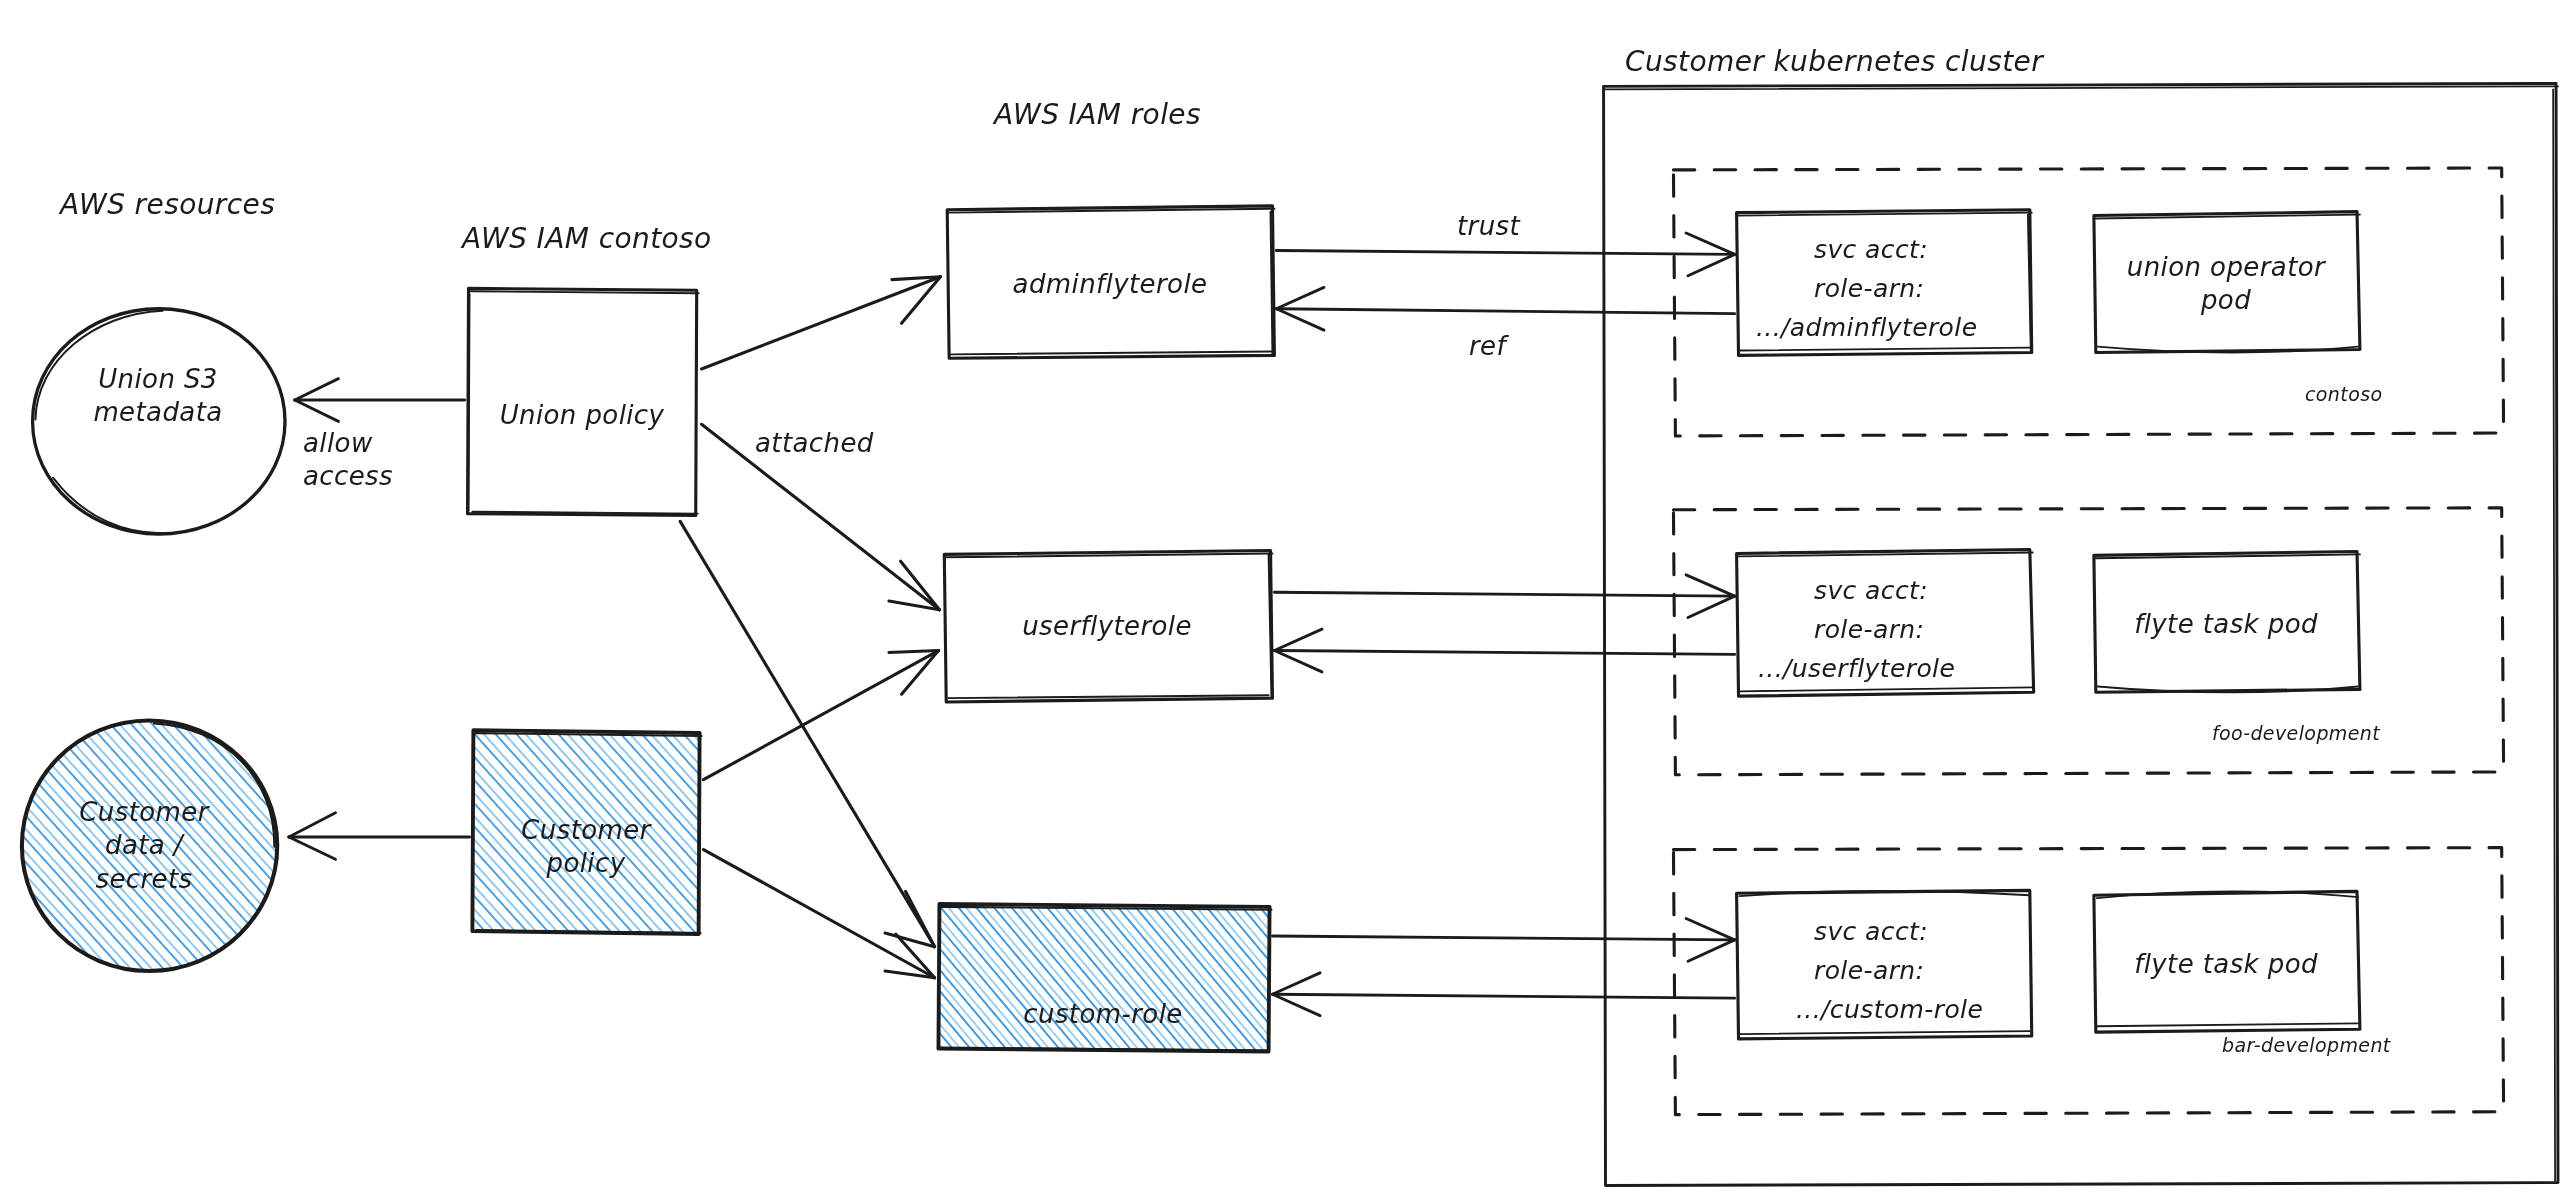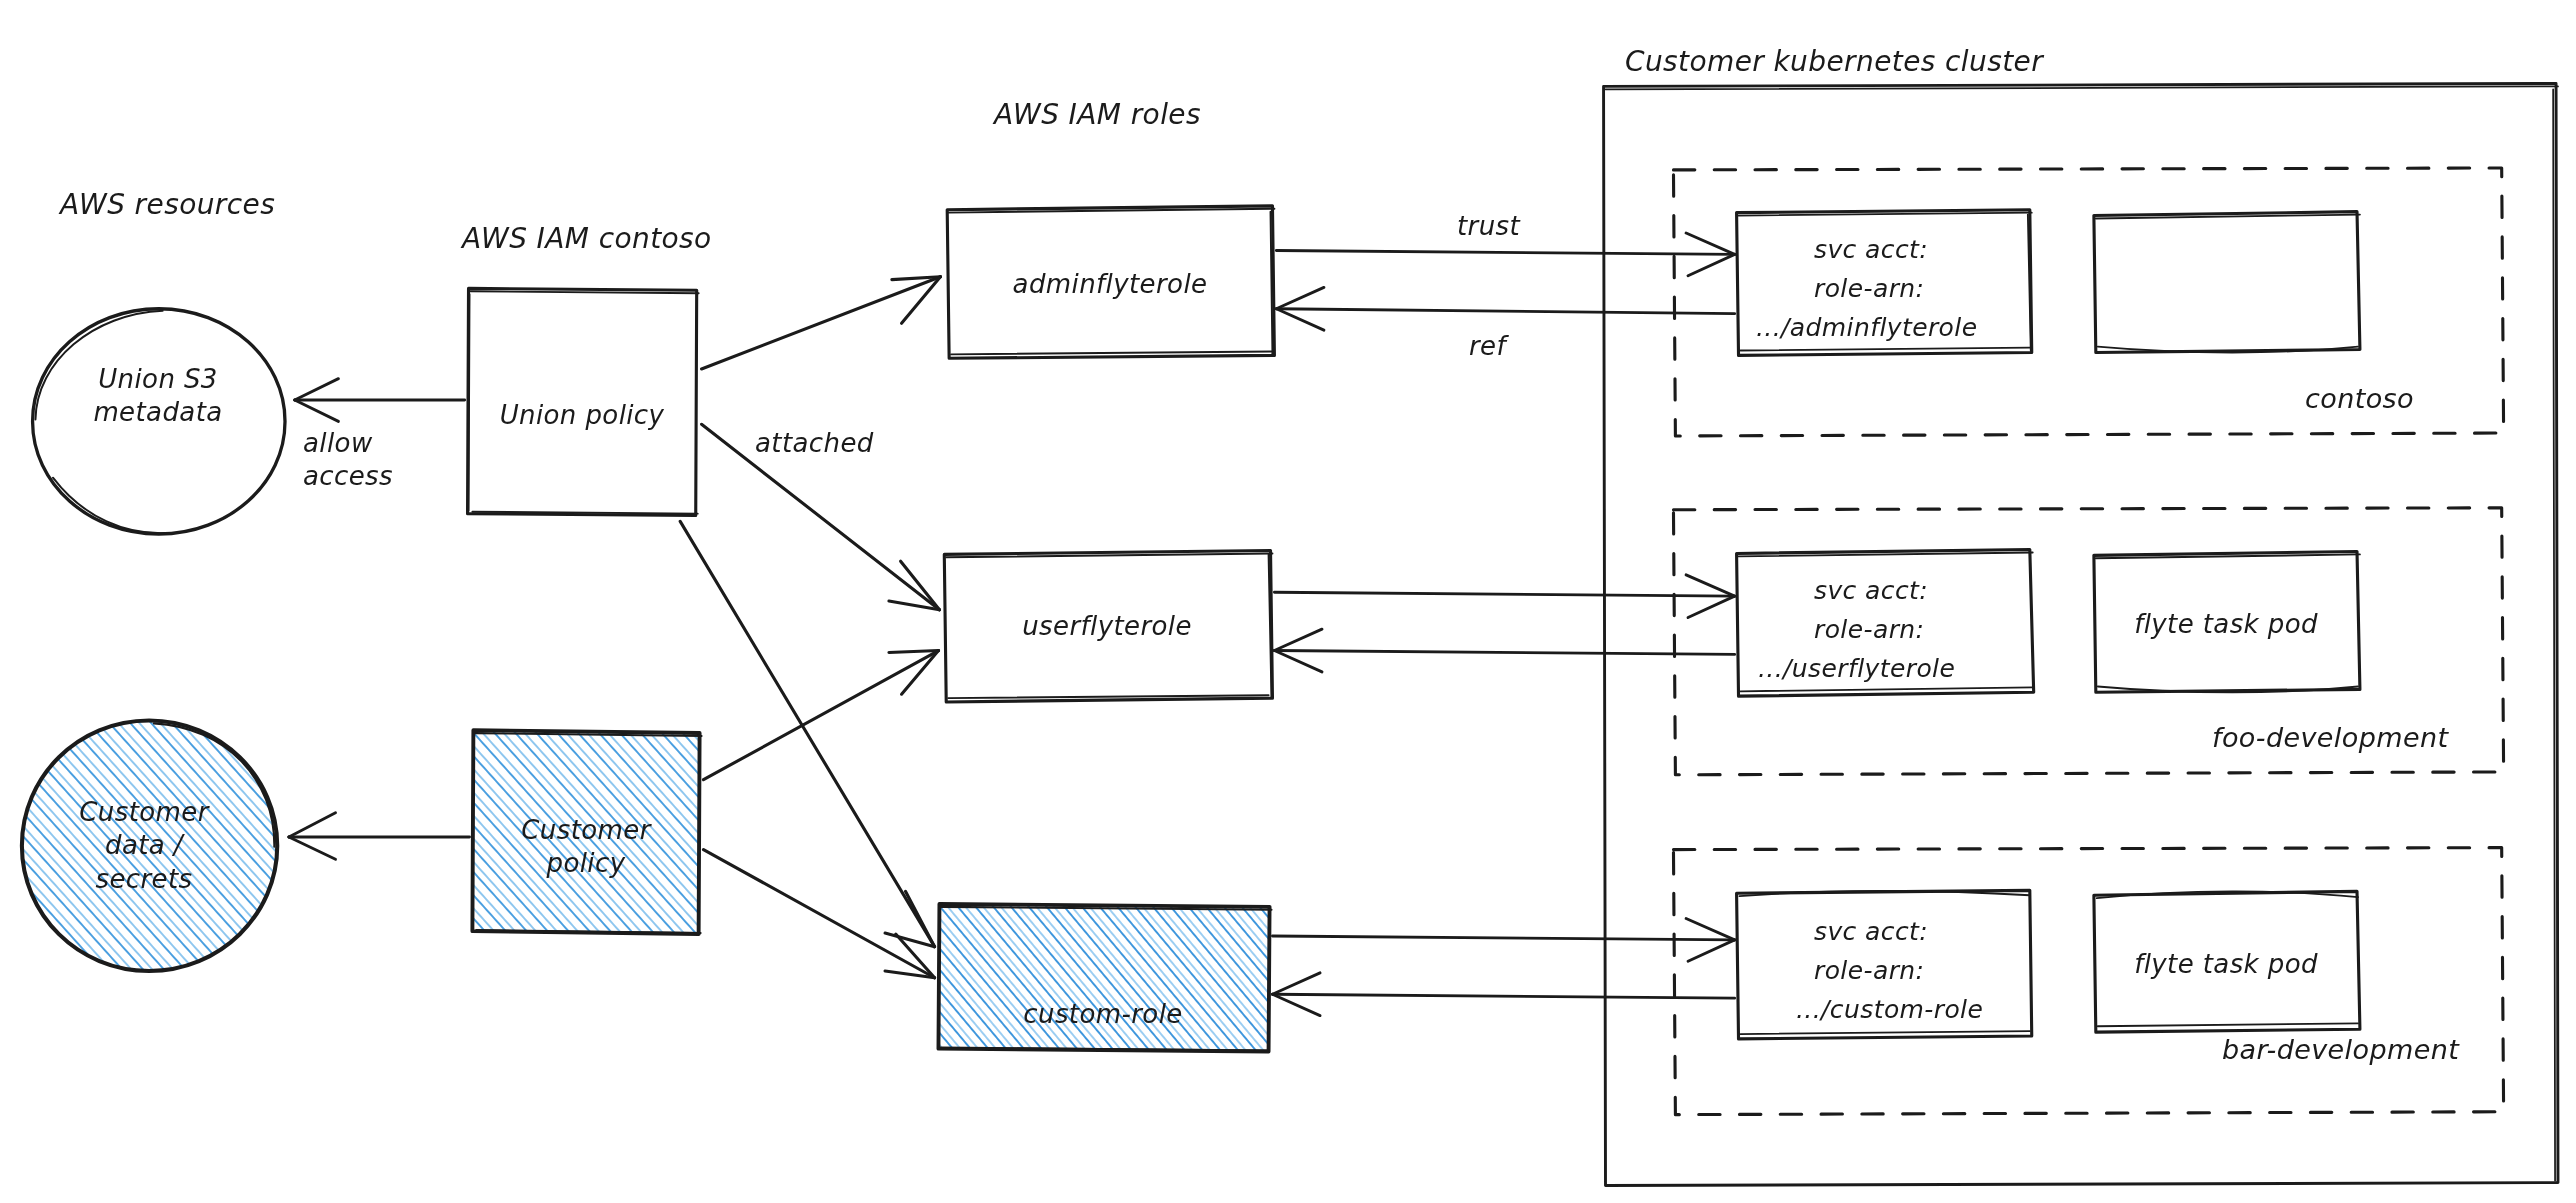--- a/index.html
+++ b/index.html
@@ -29,21 +29,21 @@
     font-family: "DejaVu Sans", sans-serif;
     font-style: italic;
     letter-spacing: 0.4px;
     white-space: pre;
     line-height: 1.28;
     pointer-events: none;
   }
   .grp-title { font-size: 28px; }
   .node-text { font-size: 26px; text-align: center; }
   .edge-text { font-size: 26px; }
-  .ns-text   { font-size: 27px; }
+  .ns-text   { font-size: 19px; }
   .ctr { transform: translate(-50%, -50%); text-align: center; }
   .mono-ish { font-size: 25px; }
 </style>
 </head>
 <body>
 
 <div id="canvas">
 
   <svg class="layer" viewBox="0 0 2652 1239" xmlns="http://www.w3.org/2000/svg">
     <defs>
@@ -265,20 +265,22 @@
   <div class="lbl edge-text" style="left:755px; top:427px;">attached</div>
 
   <div class="lbl edge-text" style="left:1457px; top:210px;">trust</div>
 
   <div class="lbl edge-text" style="left:1469px; top:330px;">ref</div>
 
   <div class="lbl mono-ish" style="left:1814px; top:234px; text-align:left;">svc acct:</div>
   <div class="lbl mono-ish" style="left:1814px; top:273px; text-align:left;">role-arn:</div>
   <div class="lbl mono-ish" style="left:1756px; top:312px; text-align:left;">.../adminflyterole</div>
 
+  <div class="lbl node-text ctr" style="left:2226px; top:284px;">union operator
+pod</div>
 
   <div class="lbl ns-text" style="left:2305px; top:382px;">contoso</div>
 
   <div class="lbl mono-ish" style="left:1814px; top:575px; text-align:left;">svc acct:</div>
   <div class="lbl mono-ish" style="left:1814px; top:614px; text-align:left;">role-arn:</div>
   <div class="lbl mono-ish" style="left:1758px; top:653px; text-align:left;">.../userflyterole</div>
 
   <div class="lbl node-text ctr" style="left:2226px; top:625px;">flyte task pod</div>
 
   <div class="lbl ns-text" style="left:2212px; top:721px;">foo-development</div>

